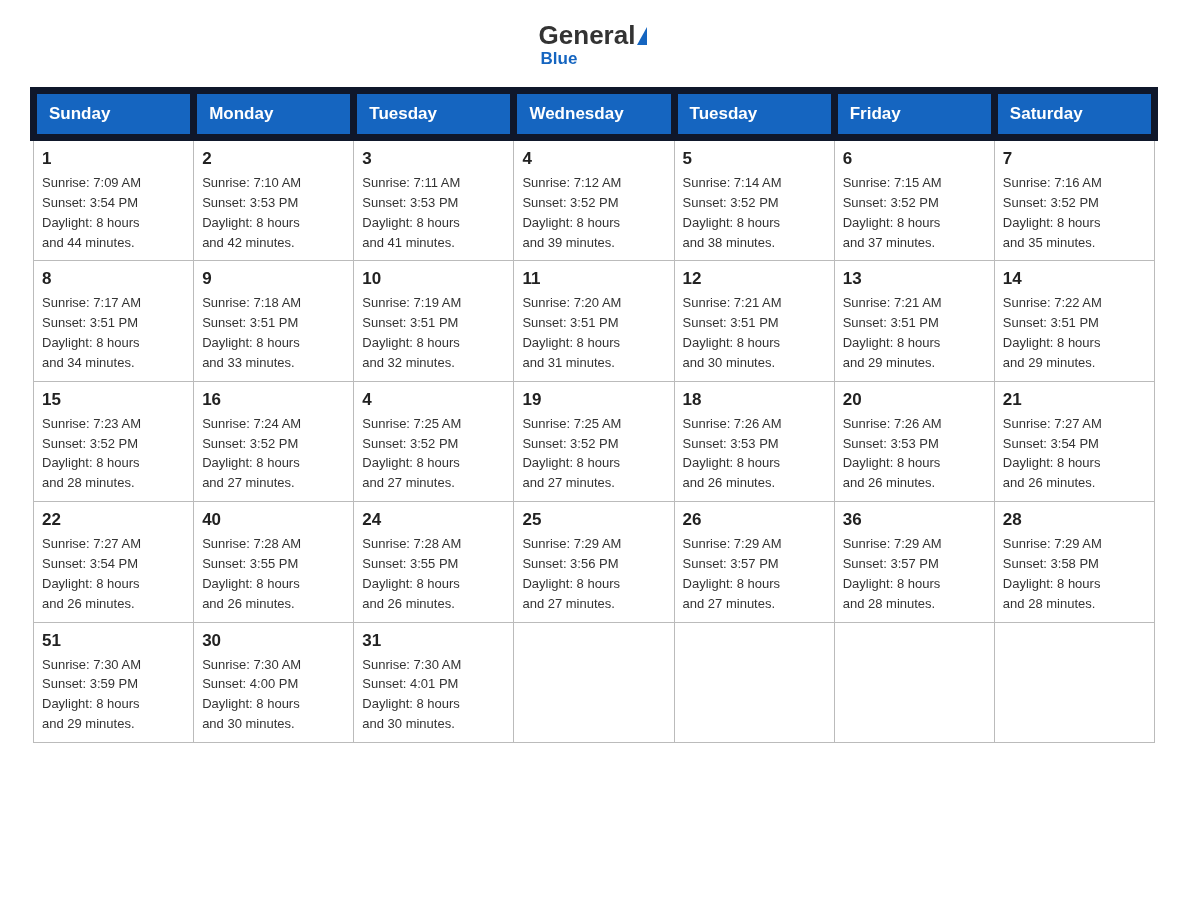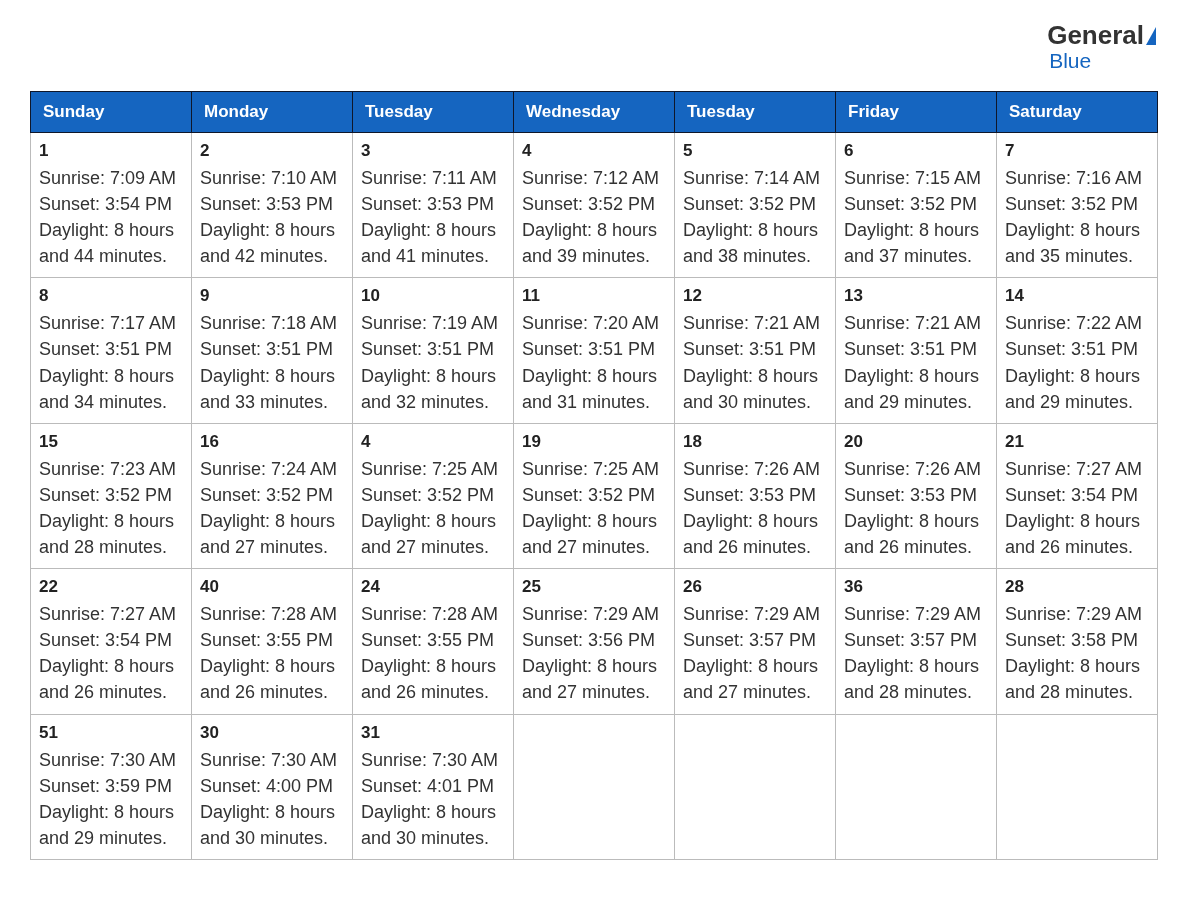--- a/index.html
+++ b/index.html
@@ -5,21 +5,21 @@
     * { box-sizing: border-box; margin: 0; padding: 0; }
     body {
       font-family: Arial, sans-serif;
       background: #fff;
       padding: 20px 30px;
       width: 1188px;
       min-height: 918px;
     }
     .header {
       display: flex;
-      justify-content: flex-end;
+      justify-content: center;
       align-items: flex-start;
       margin-bottom: 18px;
     }
     .logo {
       display: flex;
       flex-direction: column;
       align-items: flex-start;
     }
     .title-block {
       text-align: right;
@@ -40,39 +40,39 @@
       border-collapse: collapse;
       border: 1px solid #999;
     }
     .calendar th {
       background-color: #1565C0;
       color: #fff;
       font-size: 17px;
       font-weight: bold;
       padding: 10px 12px;
       text-align: left;
-      border: 1px solid #0f172a;
+      border: 7px solid #0f172a;
     }
     .calendar td {
       vertical-align: top;
       border: 1px solid #bbb;
       padding: 8px 8px;
       width: calc(100% / 7);
       min-height: 110px;
       height: 120px;
     }
     .day-num {
       font-size: 17px;
       font-weight: bold;
       color: #222;
       display: block;
       margin-bottom: 4px;
     }
     .day-info {
-      font-size: 18px;
+      font-size: 13px;
       color: #333;
       line-height: 1.45;
     }
     .empty-cell {
       background: #fff;
     }
     .week-row td {
       background: #fff;
     }
     .week-row:nth-child(even) td {
@@ -81,21 +81,21 @@
   </style>
 </head>
 <body>
 
 <div class="header">
   <div class="logo">
   <div style="display:flex; align-items:center;">
     <span style="font-size:26px;font-weight:bold;color:#333;">General</span>
     <span style="display:inline-block;width:0;height:0;border-left:10px solid transparent;border-bottom:18px solid #1565C0;margin:0 2px;vertical-align:middle;"></span>
   </div>
-  <div style="font-size:21px;font-weight:normal;color:#1565C0;margin-top:-2px;margin-left:2px;">Blue</div>
+  <div style="font-size:17px;font-weight:bold;color:#1565C0;margin-top:-2px;margin-left:2px;">Blue</div>
 </div>
   <div class="title-block">
     <div class="month-title"></div>
     <div class="location"></div>
   </div>
 </div>
 
 <table class="calendar">
   <thead>
     <tr>

